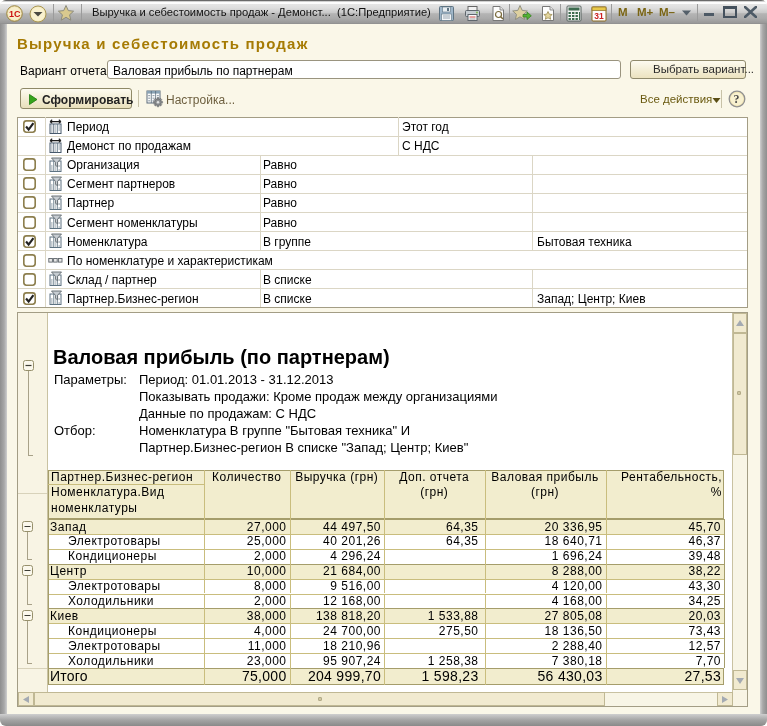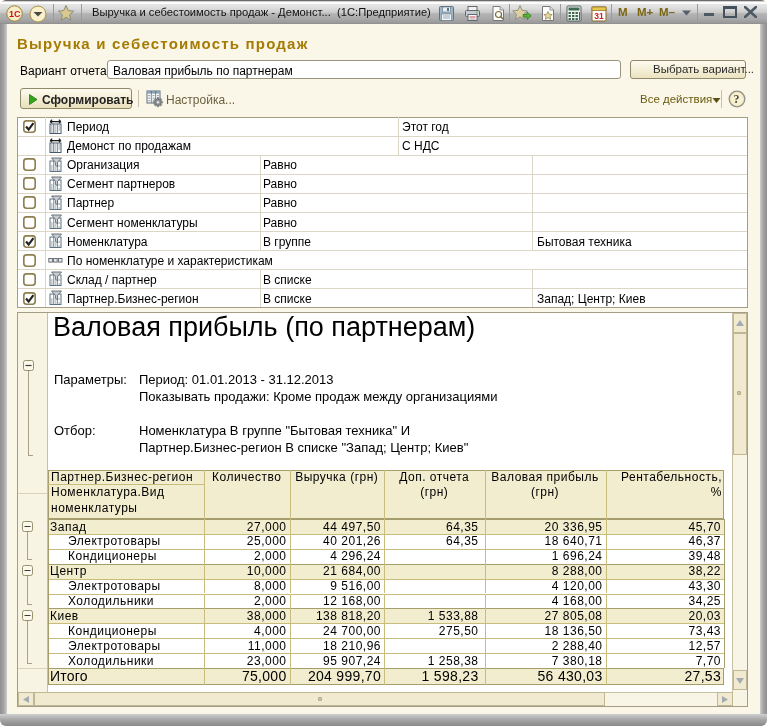--- a/index.html
+++ b/index.html
@@ -429,24 +429,25 @@
 <line x1="2.5" y1="5.5" x2="8.5" y2="5.5" stroke="#3c3c34" stroke-width="1.2"></line>
 </svg>
 <div class="vline" style="left:27px;top:576px;height:28px;background:#a8a188"></div>
       <div class="hline" style="left:27px;top:604px;width:5px;background:#a8a188"></div>
 <svg class="abs" style="left:22px;top:610px" width="11" height="11" viewBox="0 0 11 11">
 <rect x="0.5" y="0.5" width="10" height="10" rx="2" fill="#fbf8ec" stroke="#97906c" stroke-width="1"></rect>
 <line x1="2.5" y1="5.5" x2="8.5" y2="5.5" stroke="#3c3c34" stroke-width="1.2"></line>
 </svg>
 <div class="vline" style="left:27px;top:621px;height:42px;background:#a8a188"></div>
       <div class="hline" style="left:27px;top:663px;width:5px;background:#a8a188"></div>
-<div class="abs" style="left:53px;top:312px;font-size:27px;font-weight:normal;color:#000">Валовая прибыль (по партнерам)</div>
+<div class="abs" style="left:53px;top:346px;font-size:20px;font-weight:bold;color:#000">Валовая прибыль (по партнерам)</div>
 <div class="abs" style="left:54px;top:372px;font-size:13px">Параметры:</div>
 <div class="abs" style="left:139px;top:372px;font-size:13px">Период: 01.01.2013 - 31.12.2013</div>
 <div class="abs" style="left:139px;top:389px;font-size:13px">Показывать продажи: Кроме продаж между организациями</div>
+<div class="abs" style="left:139px;top:406px;font-size:13px">Данные по продажам: С НДС</div>
 <div class="abs" style="left:54px;top:423px;font-size:13px">Отбор:</div>
 <div class="abs" style="left:139px;top:423px;font-size:13px">Номенклатура В группе "Бытовая техника" И</div>
 <div class="abs" style="left:139px;top:440px;font-size:13px">Партнер.Бизнес-регион В списке "Запад; Центр; Киев"</div>
 <div class="abs" style="left:48px;top:470px;width:676px;height:48.5px;background:#f2edce;border:1px solid #a59d6b"></div>
 <div class="vline" style="left:204px;top:470px;height:48.5px;background:#c9bd7d"></div>
 <div class="vline" style="left:289.5px;top:470px;height:48.5px;background:#c9bd7d"></div>
 <div class="vline" style="left:384px;top:470px;height:48.5px;background:#c9bd7d"></div>
 <div class="vline" style="left:484.5px;top:470px;height:48.5px;background:#c9bd7d"></div>
 <div class="vline" style="left:605.5px;top:470px;height:48.5px;background:#c9bd7d"></div>
 <div class="hline" style="left:48px;top:483.5px;width:156px;background:#c9bd7d"></div>

